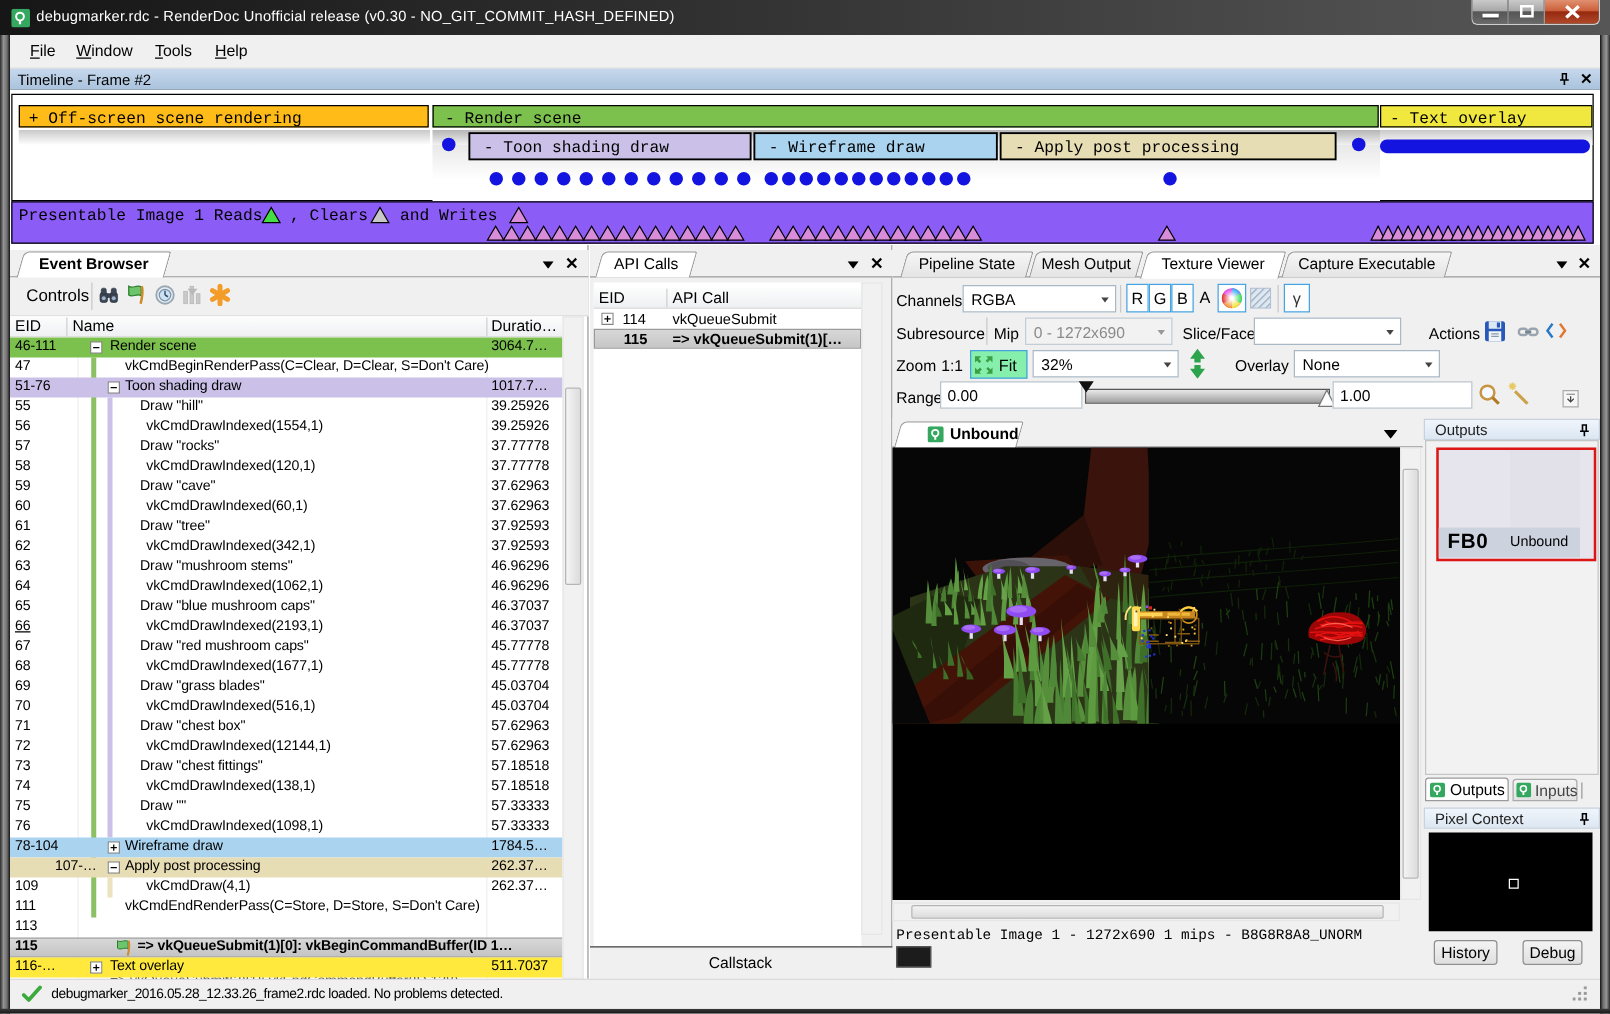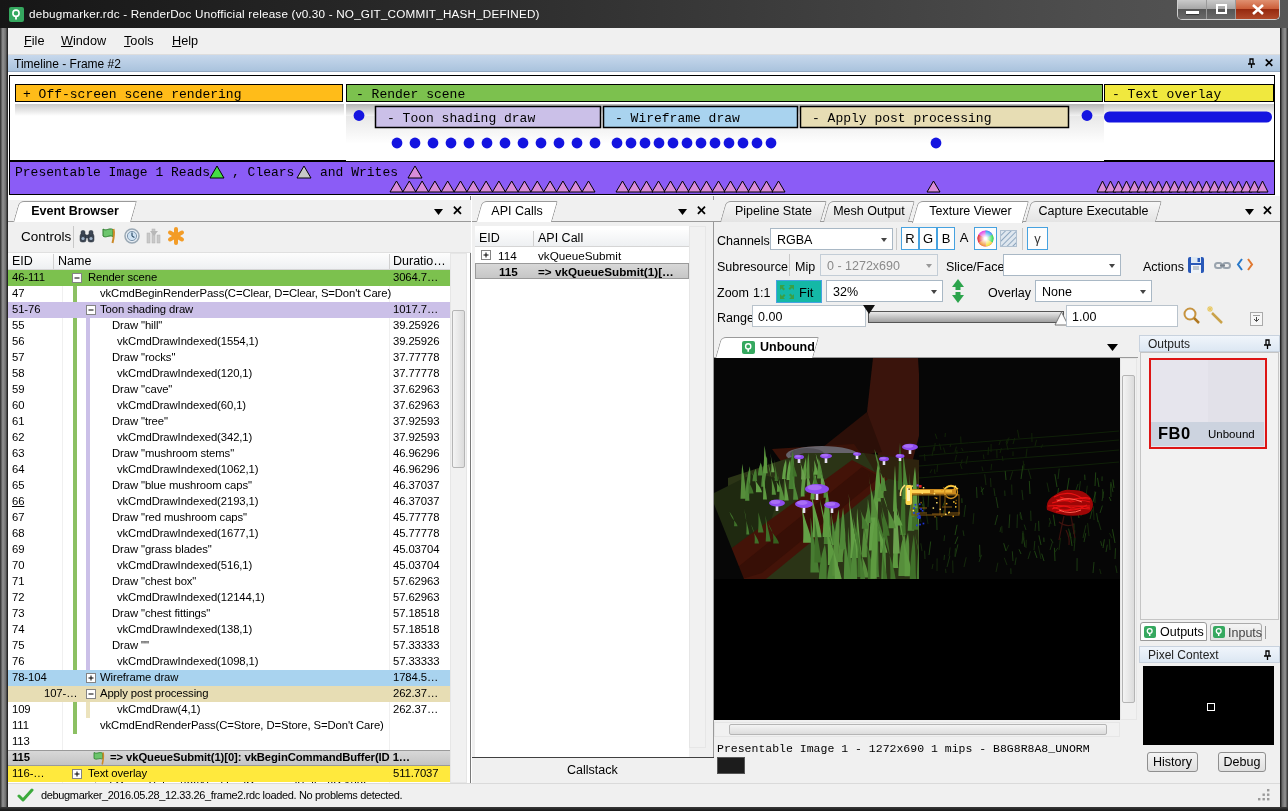--- a/index.html
+++ b/index.html
@@ -527,21 +527,21 @@
       </g>
       <line x1="6" y1="8.5" x2="11" y2="8.5" stroke="#7a848e" stroke-width="2"></line>
     </svg>
  <svg class="abs" style="left:522px;top:60px" width="18" height="17">
       <path d="M6 3 L2 8.5 L6 14" stroke="#2878c8" stroke-width="2" fill="none"></path>
       <path d="M12 3 L16 8.5 L12 14" stroke="#e07830" stroke-width="2" fill="none"></path>
     </svg>
 
  <div class="abs" style="left:3px;top:90px;font-size:12.5px">Zoom</div>
  <div class="abs" style="left:39px;top:90px;font-size:12.5px">1:1</div>
- <div class="abs" style="left:62px;top:84px;width:46px;height:23px;border:1px solid #46a2e0;background:#14b8a6">
+ <div class="abs" style="left:62px;top:84px;width:46px;height:23px;border:1px solid #46a2e0;background:#86efac">
   <svg class="abs" style="left:2px;top:3px" width="16" height="16">
         <g fill="#3aa045">
           <path d="M1 1 h5 l-2 2 2 2 -1.5 1.5 -2-2 -1.5 1.5z"></path>
           <path d="M15 1 v5 l-2-2 -2 2 -1.5-1.5 2-2 -1.5-1.5z"></path>
           <path d="M1 15 v-5 l2 2 2-2 1.5 1.5 -2 2 1.5 1.5z"></path>
           <path d="M15 15 h-5 l2-2 -2-2 1.5-1.5 2 2 1.5-1.5z"></path>
         </g>
       </svg>
   <span style="position:absolute;left:22px;top:4px;font-size:13px">Fit</span>
  </div>
@@ -1043,21 +1043,21 @@
  <div class="abs mono" style="left:3px;top:546px;font-size:11.5px">Presentable Image 1 - 1272x690 1 mips - B8G8R8A8_UNORM</div>
  <div class="abs" style="left:3px;top:561px;width:28px;height:17px;background:#1c1c1c;border:1px solid #555"></div>
 
  <div class="abs dockhdr" style="left:425px;top:139px;width:141px;height:17px">
       <span style="position:absolute;left:8px;top:1px">Outputs</span>
   <svg class="abs" style="right:7px;top:3px" width="10" height="11">
         <path d="M4 1h3v5h-3z M2 6h7 M5.5 6v4" stroke="#000" stroke-width="1.3" fill="none"></path>
       </svg>
     </div>
  <div class="abs" style="left:426px;top:156px;width:139px;height:268px;background:#f2f2f2;border:1px solid #c5c5c5"></div>
- <div class="abs" style="left:435px;top:162px;width:118px;height:91px;border:2.5px solid #dd1515;background:#e6e5ed">
+ <div class="abs" style="left:435px;top:162px;width:128px;height:91px;border:2.5px solid #dd1515;background:#e6e5ed">
   <div class="abs" style="left:57px;top:0;width:56px;height:62px;background:#e2e1e9"></div>
   <div class="abs" style="left:0;top:62px;width:113px;height:24px;background:#ccd3df">
    <span style="position:absolute;left:7px;top:2px;font-size:16.5px;font-weight:bold;letter-spacing:0.5px">FB0</span>
    <span style="position:absolute;left:57px;top:6px;font-size:11.5px">Unbound</span>
   </div>
  </div>
 
  <div class="abs" style="left:426px;top:426px;width:67px;height:19px;background:#fff;border:1px solid #9a9a9a;border-radius:3px 3px 0 0">
   <svg class="abs" style="left:3px;top:3px" width="12" height="12">
         <rect width="12" height="12" rx="2" fill="#35a85f"></rect>

